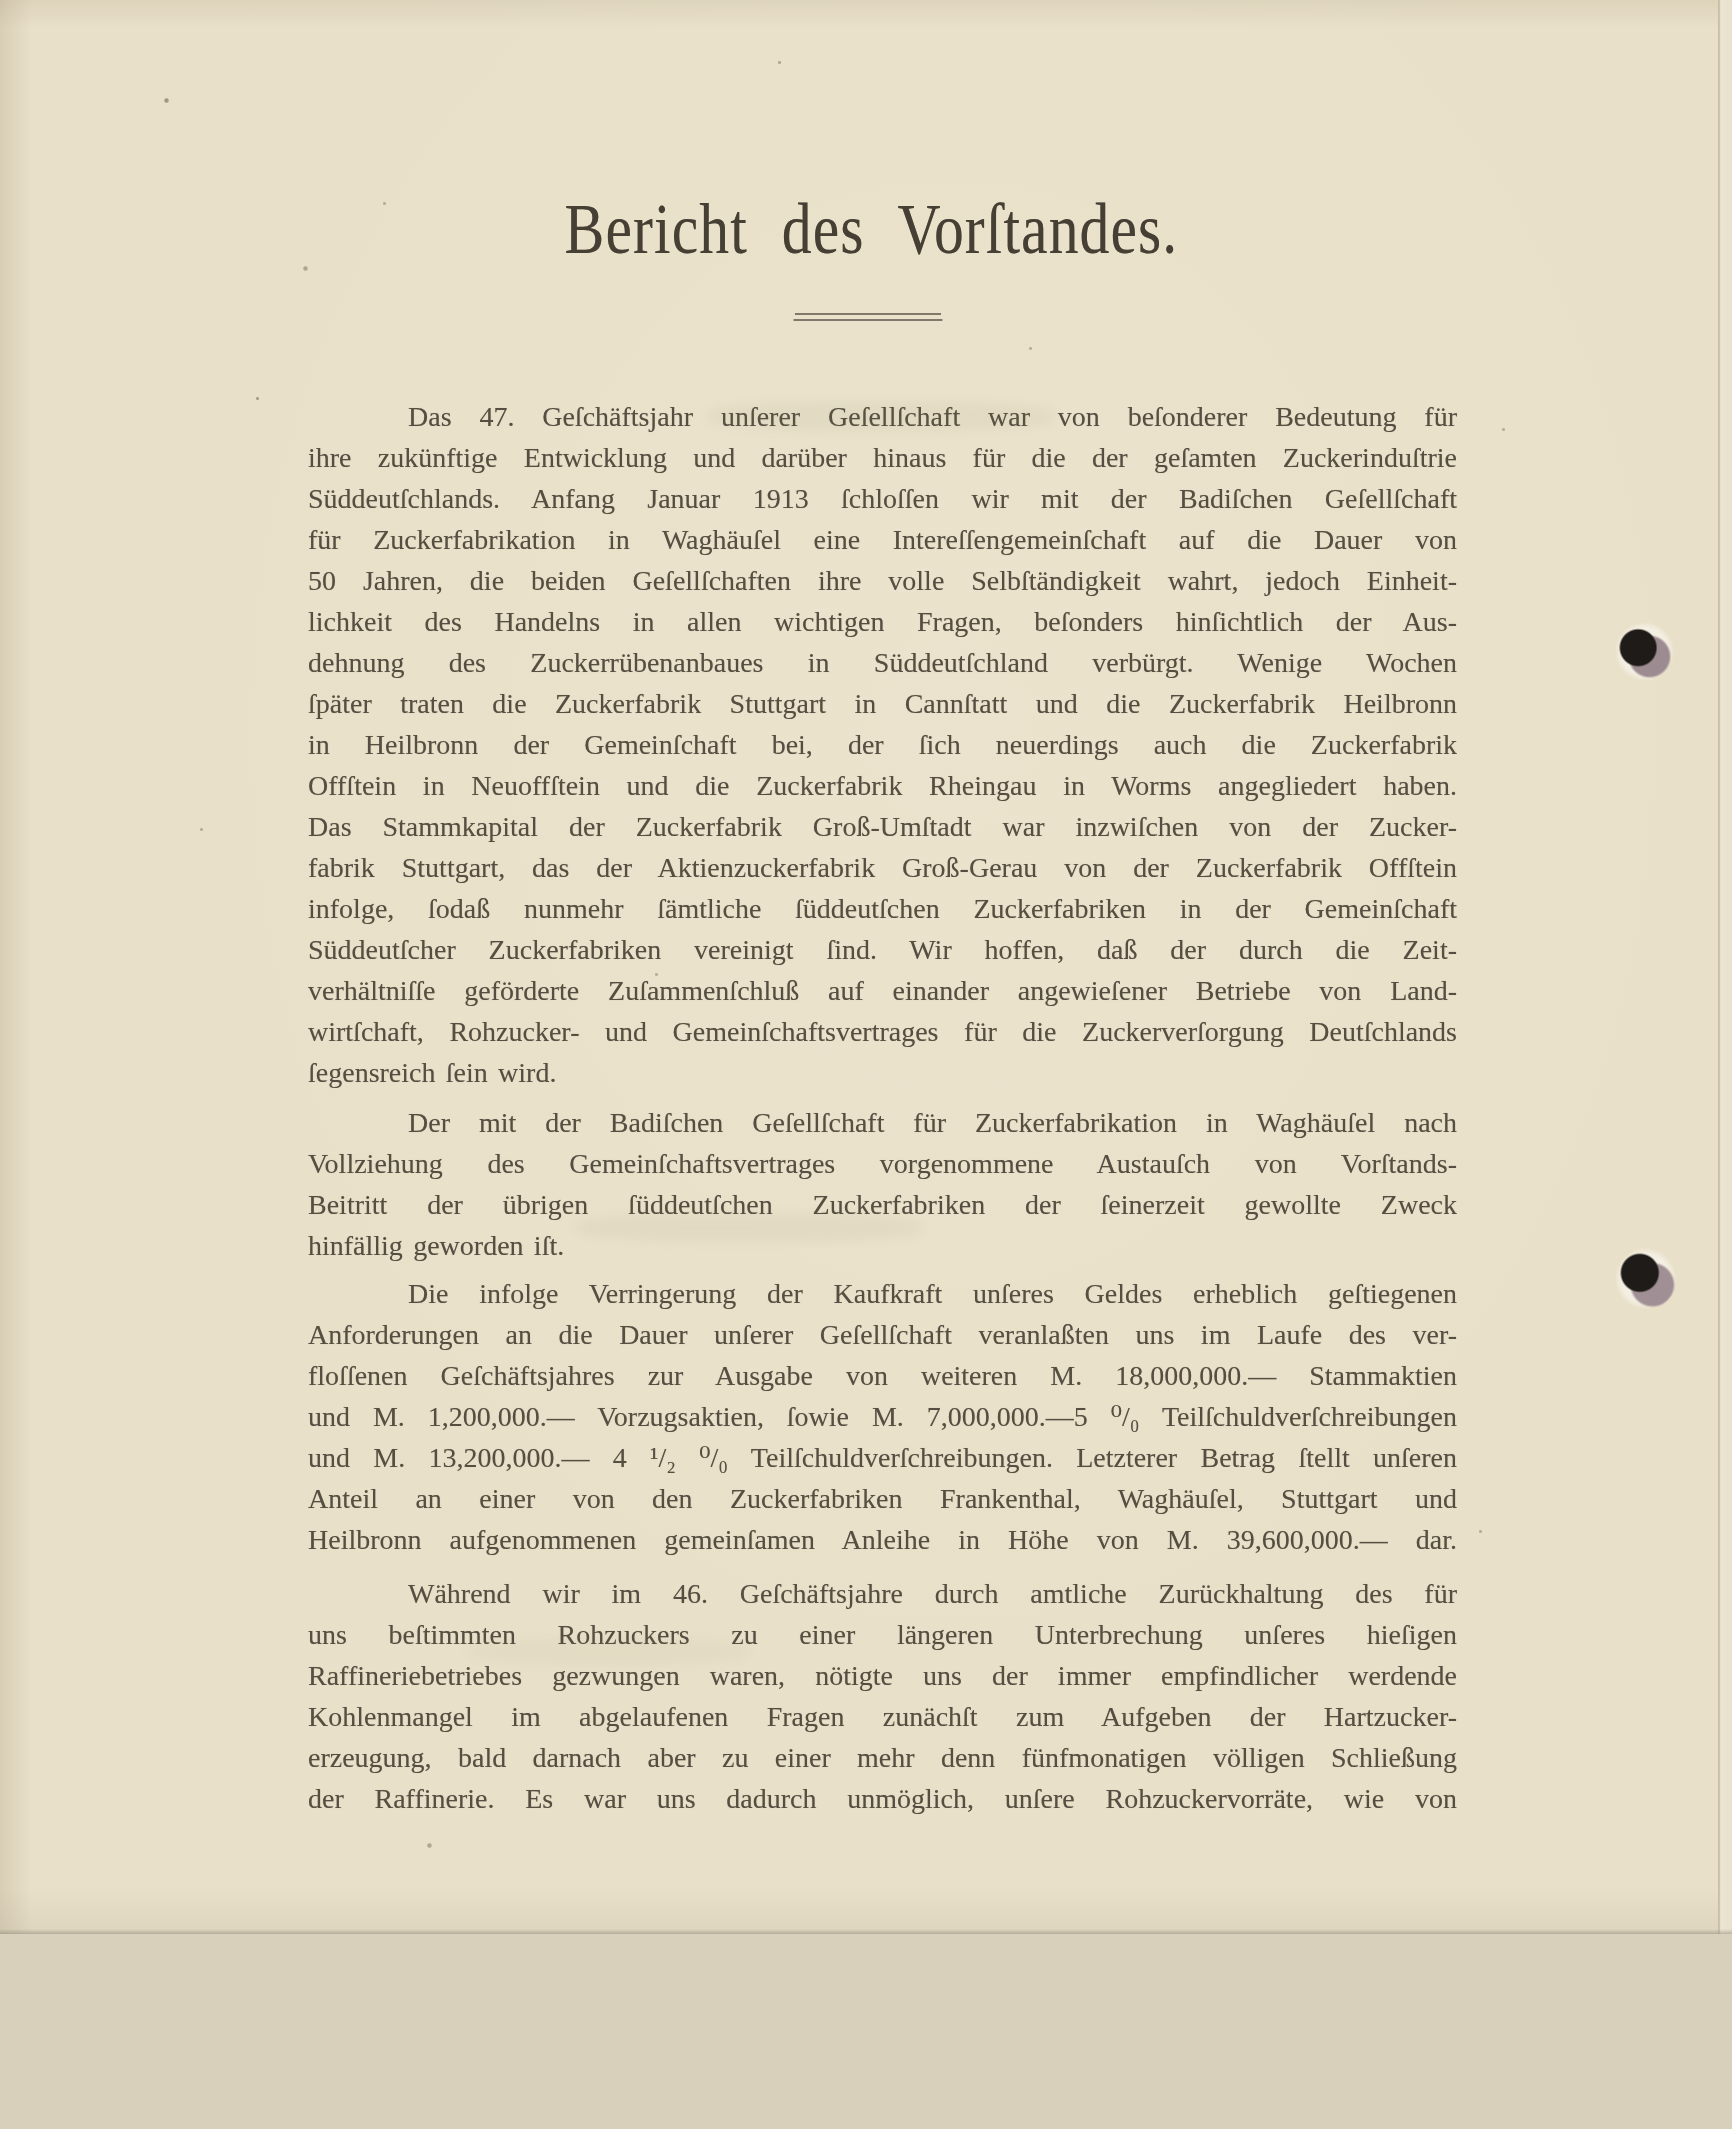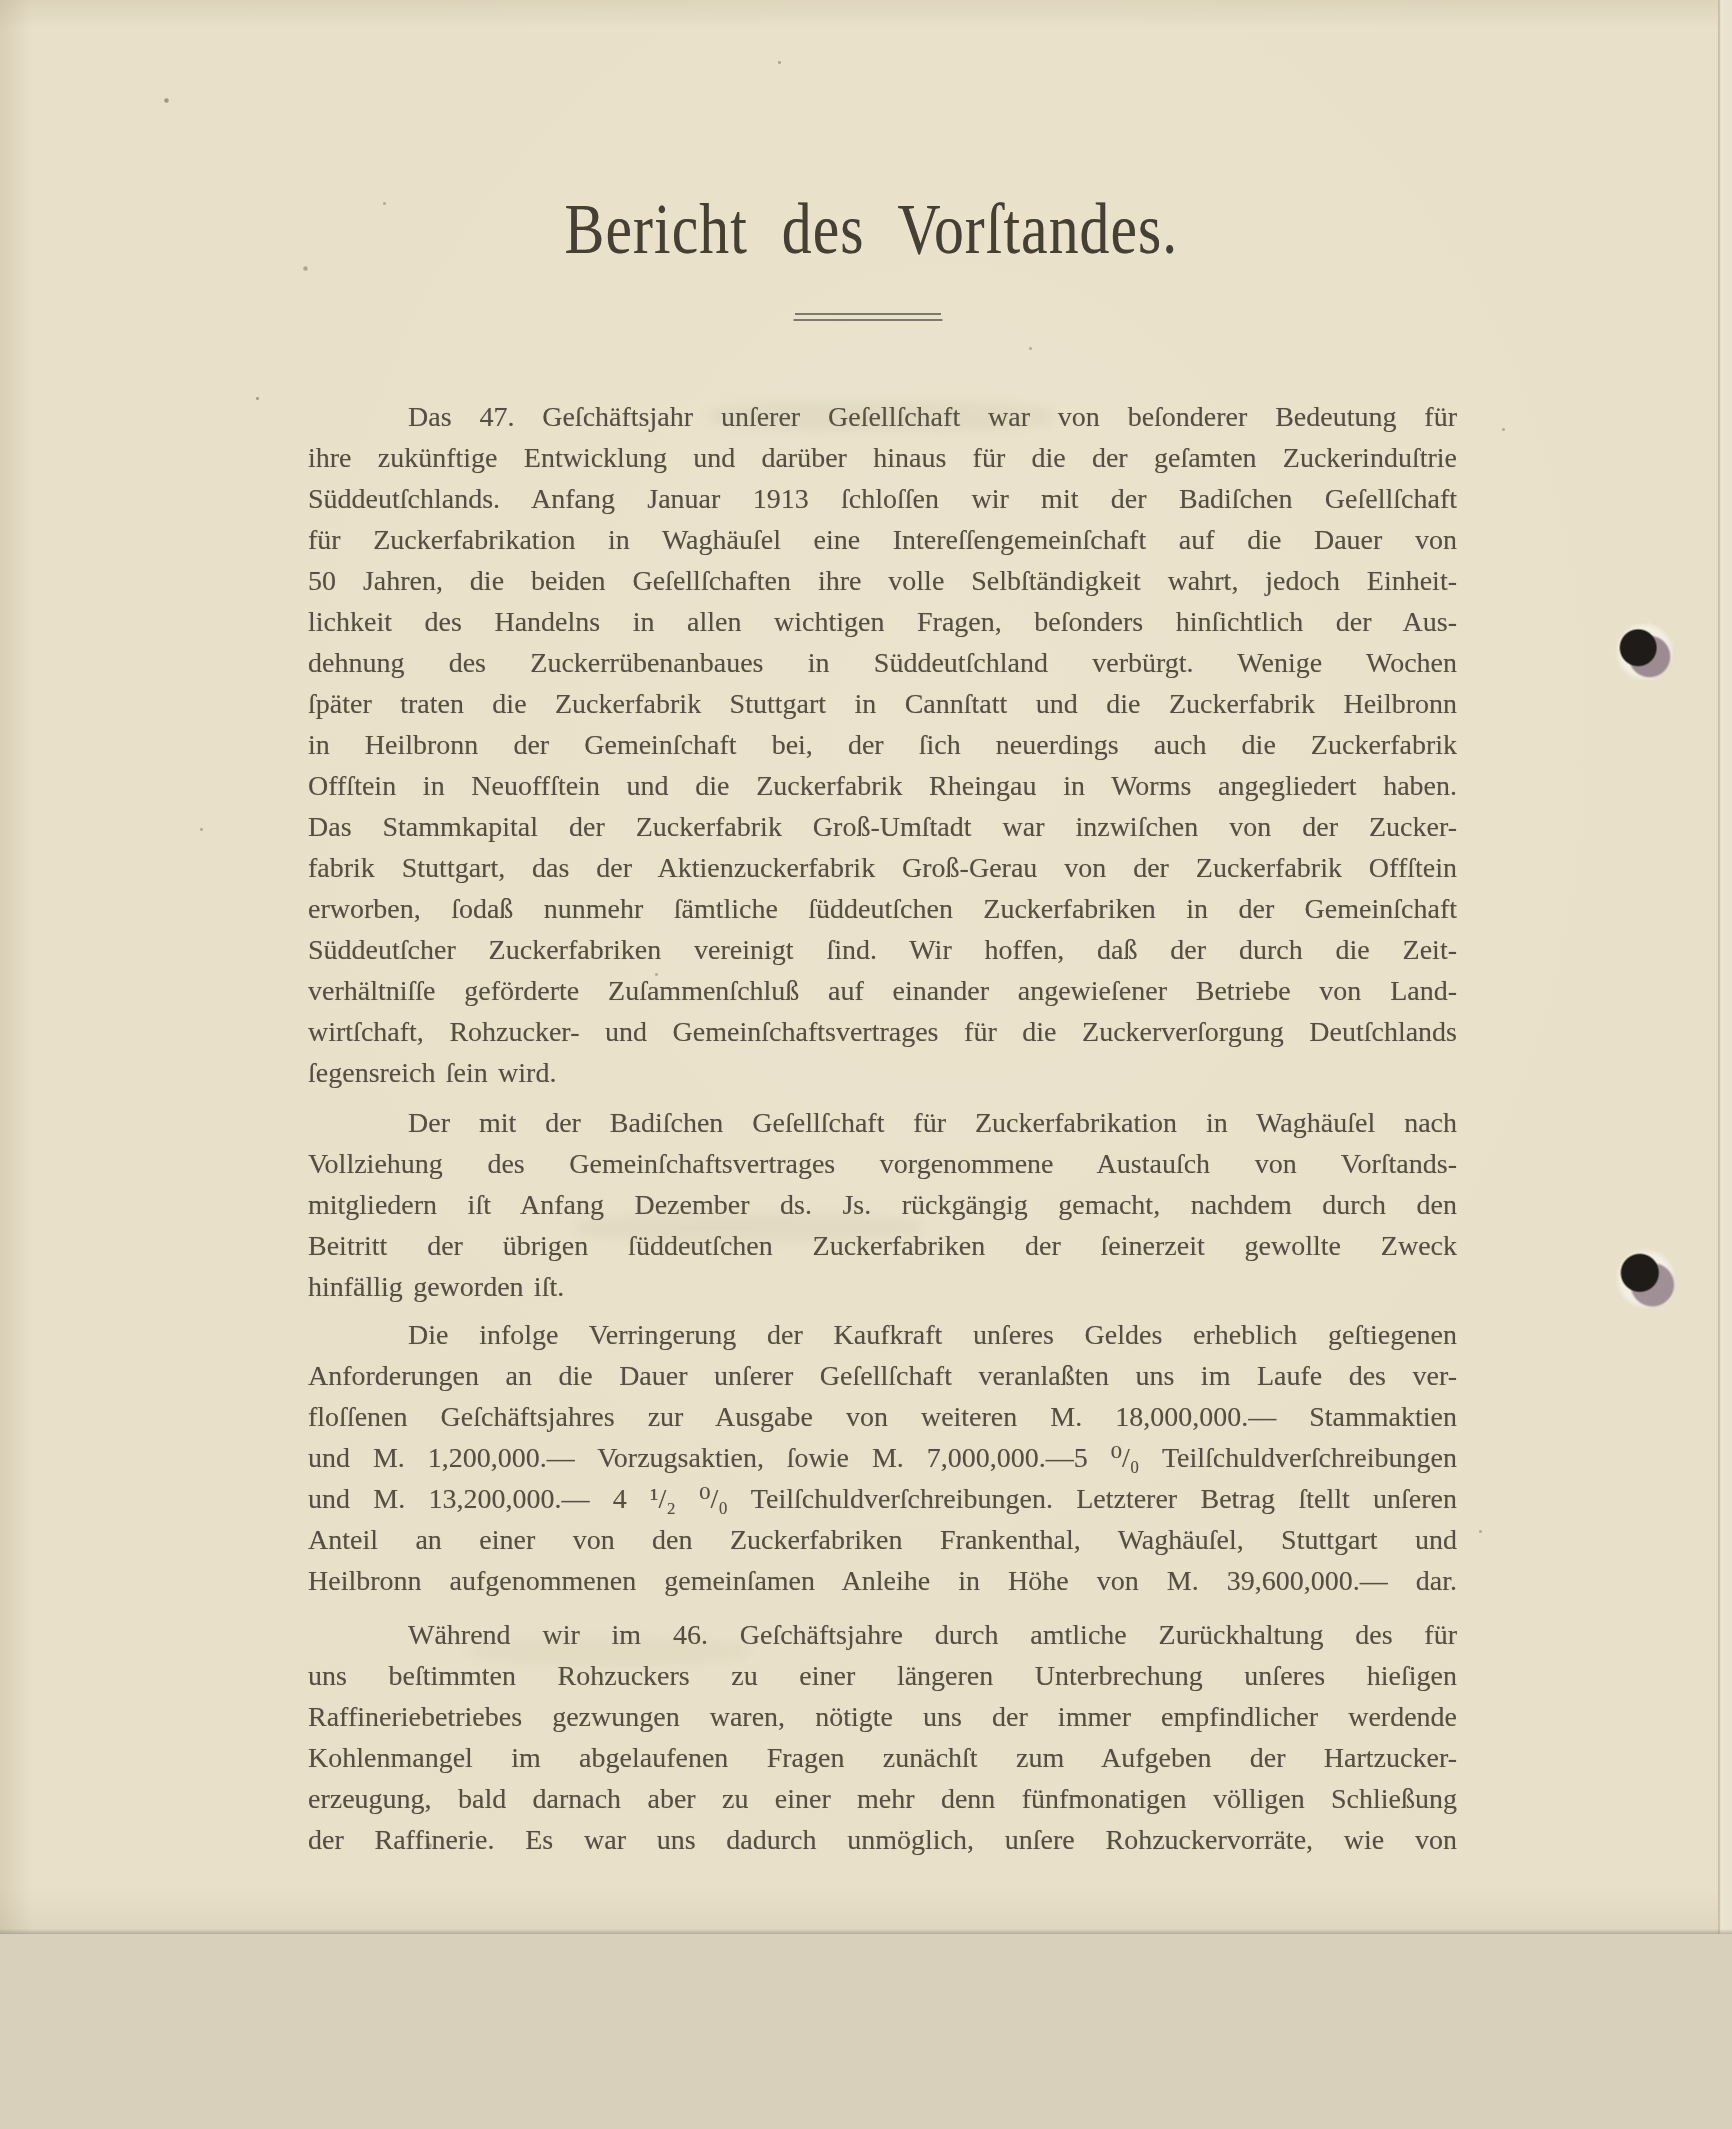--- a/index.html
+++ b/index.html
@@ -110,31 +110,30 @@
       <div class="line">Süddeutſchlands. Anfang Januar 1913 ſchloſſen wir mit der Badiſchen Geſellſchaft</div>
       <div class="line">für Zuckerfabrikation in Waghäuſel eine Intereſſengemeinſchaft auf die Dauer von</div>
       <div class="line">50 Jahren, die beiden Geſellſchaften ihre volle Selbſtändigkeit wahrt, jedoch Einheit-</div>
       <div class="line">lichkeit des Handelns in allen wichtigen Fragen, beſonders hinſichtlich der Aus-</div>
       <div class="line">dehnung des Zuckerrübenanbaues in Süddeutſchland verbürgt. Wenige Wochen</div>
       <div class="line">ſpäter traten die Zuckerfabrik Stuttgart in Cannſtatt und die Zuckerfabrik Heilbronn</div>
       <div class="line">in Heilbronn der Gemeinſchaft bei, der ſich neuerdings auch die Zuckerfabrik</div>
       <div class="line">Offſtein in Neuoffſtein und die Zuckerfabrik Rheingau in Worms angegliedert haben.</div>
       <div class="line">Das Stammkapital der Zuckerfabrik Groß-Umſtadt war inzwiſchen von der Zucker-</div>
       <div class="line">fabrik Stuttgart, das der Aktienzuckerfabrik Groß-Gerau von der Zuckerfabrik Offſtein</div>
-      <div class="line">erworben, ſodaß nunmehr ſämtliche ſüddeutſchen Zuckerfabriken in der Gemeinſchaft</div>
+      <div class="line">infolge, ſodaß nunmehr ſämtliche ſüddeutſchen Zuckerfabriken in der Gemeinſchaft</div>
       <div class="line">Süddeutſcher Zuckerfabriken vereinigt ſind. Wir hoffen, daß der durch die Zeit-</div>
       <div class="line">verhältniſſe geförderte Zuſammenſchluß auf einander angewieſener Betriebe von Land-</div>
       <div class="line">wirtſchaft, Rohzucker- und Gemeinſchaftsvertrages für die Zuckerverſorgung Deutſchlands</div>
       <div class="line end">ſegensreich ſein wird.</div>
     </section>
 
     <section class="para p2">
       <div class="line indent">Der mit der Badiſchen Geſellſchaft für Zuckerfabrikation in Waghäuſel nach</div>
       <div class="line">Vollziehung des Gemeinſchaftsvertrages vorgenommene Austauſch von Vorſtands-</div>
-      <div class="line">mitgliedern iſt Anfang Dezember ds. Js. rückgängig gemacht, nachdem durch den</div>
       <div class="line">Beitritt der übrigen ſüddeutſchen Zuckerfabriken der ſeinerzeit gewollte Zweck</div>
       <div class="line end">hinfällig geworden iſt.</div>
     </section>
 
     <section class="para p3">
       <div class="line indent">Die infolge Verringerung der Kaufkraft unſeres Geldes erheblich geſtiegenen</div>
       <div class="line">Anforderungen an die Dauer unſerer Geſellſchaft veranlaßten uns im Laufe des ver-</div>
       <div class="line">floſſenen Geſchäftsjahres zur Ausgabe von weiteren M. 18,000,000.— Stammaktien</div>
       <div class="line">und M. 1,200,000.— Vorzugsaktien, ſowie M. 7,000,000.—5 ⁰/₀ Teilſchuldverſchreibungen</div>
       <div class="line">und M. 13,200,000.— 4 ¹/₂ ⁰/₀ Teilſchuldverſchreibungen. Letzterer Betrag ſtellt unſeren</div>

